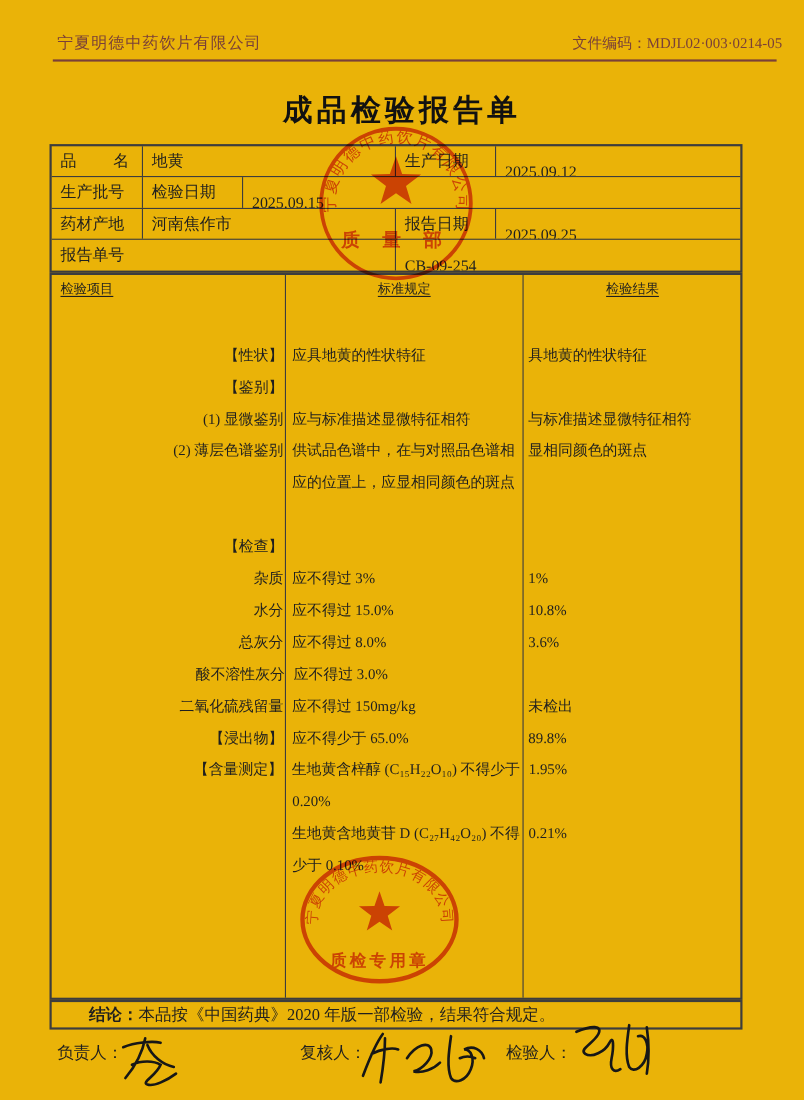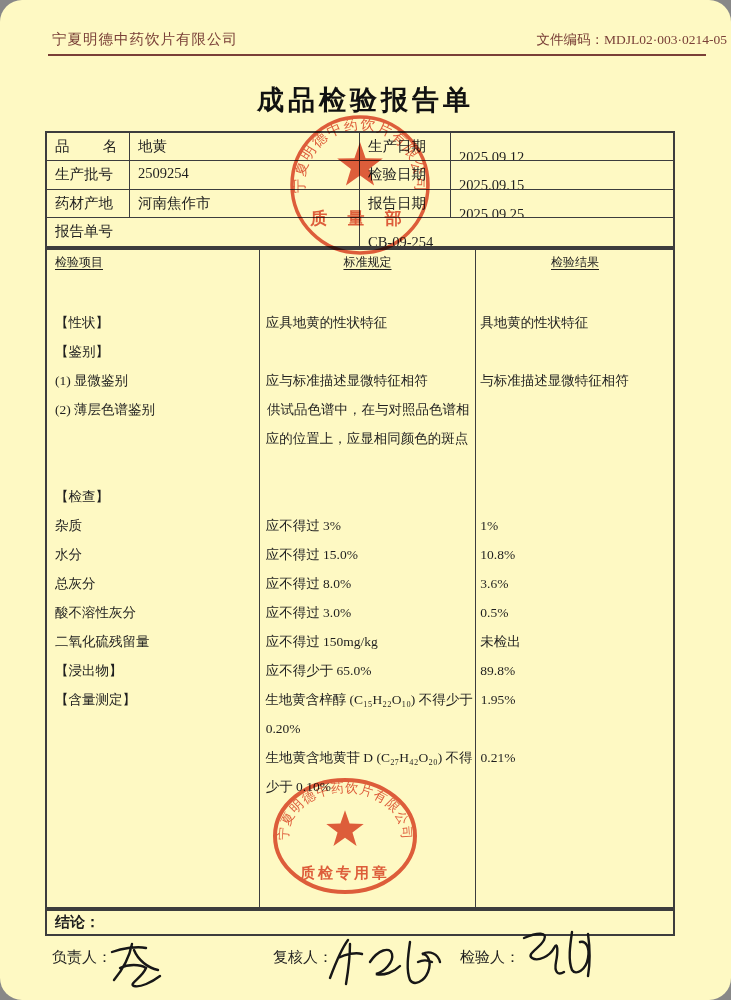--- a/index.html
+++ b/index.html
@@ -1,24 +1,24 @@
 <!DOCTYPE html>
 <html><head>
 <meta charset="utf-8">
 <style>
   html,body{margin:0;padding:0;background:#888;}
   .page{
-    position:relative;width:731px;height:1000px;background:#fef9c3;
+    position:relative;width:731px;height:1000px;background:#eab308;
     font-family:"Liberation Serif","DejaVu Serif",serif;
-    color:#1f1f1f;overflow:hidden;margin:0 auto;border-radius:22px;
+    color:#1f1f1f;overflow:hidden;margin:0 auto;
   }
   .abs{position:absolute;}
   
   .company{left:52px;top:30px;font-size:14.5px;color:#7a4038;letter-spacing:1px;}
-  .doccode{right:4px;top:31px;font-size:13.5px;color:#7a4038;}
+  .doccode{right:20px;top:31px;font-size:13.5px;color:#7a4038;}
   .hrule{left:48px;top:54px;width:658px;height:2px;background:#7a4038;}
   .title{left:0;top:82px;width:731px;text-align:center;font-size:27px;font-weight:bold;letter-spacing:4px;color:#111;}
   
   .info-table{left:45px;top:131px;width:630px;height:117px;border:2px solid #3d3d3d;box-sizing:border-box;}
   .irow{display:flex;height:28.25px;border-bottom:1px solid #3d3d3d;box-sizing:border-box;}
   .irow:last-child{border-bottom:none;}
   .icell{box-sizing:border-box;border-right:1px solid #3d3d3d;padding:4px 0 0 8px;font-size:14.5px;overflow:hidden;white-space:nowrap;}
   .icell:last-child{border-right:none;}
   .c1{width:83px;} .c2{width:230px;} .c3{width:91px;} .c4{flex:1;margin-top:12px;}
   .cwide{width:313px;}
@@ -26,26 +26,26 @@
   
   .main-table{left:45px;top:248px;width:630px;height:661px;border:2px solid #3d3d3d;box-sizing:border-box;}
   .vline{position:absolute;top:0;bottom:0;width:1px;background:#3d3d3d;}
   .vline.v1{left:212px;} .vline.v2{left:428px;}
   .mhead{position:absolute;top:4px;font-size:12px;}
   .mhead span{text-decoration:underline;text-underline-offset:3px;}
   .h1{left:8px;} .h2{left:213px;width:215px;text-align:center;} .h3{left:429px;width:198px;text-align:center;}
   .mrows{position:absolute;left:0;top:58px;width:100%;}
   .mrow{display:flex;height:29px;line-height:29px;}
   .mcell{box-sizing:border-box;padding-left:8px;font-size:13.5px;white-space:nowrap;overflow:visible;}
-  .mcell.item{width:212px;}
+  .mcell.item{width:212px;text-align:right;}
   .mcell.standard{width:216px;}
   .mcell.result{width:202px;}
   
   .conclusion{left:45px;top:909px;width:630px;height:27px;border:2px solid #3d3d3d;box-sizing:border-box;display:flex;align-items:center;padding-left:8px;font-size:15px;}
-  .conclusion .lbl{font-weight:bold;}
+  .conclusion .lbl{font-weight:bold;margin-left:26px;}
   
   .siglabel{top:948px;font-size:15px;}
   .sl1{left:52px;} .sl2{left:273px;} .sl3{left:460px;}
   .sig-svg{pointer-events:none;}
   
   .stamp{pointer-events:none;mix-blend-mode:multiply;opacity:0.85;}
   .stamp text{font-family:"Liberation Serif","DejaVu Serif",serif;}
 </style>
 </head>
 <body>
@@ -59,21 +59,20 @@
 
   <div class="abs info-table">
     <div class="irow">
       <div class="icell c1 spread">品名</div>
       <div class="icell c2">地黄</div>
       <div class="icell c3">生产日期</div>
       <div class="icell c4">2025.09.12</div>
     </div>
     <div class="irow">
       <div class="icell c1">生产批号</div>
-      <div class="icell c2">2509254</div>
       <div class="icell c3">检验日期</div>
       <div class="icell c4">2025.09.15</div>
     </div>
     <div class="irow">
       <div class="icell c1">药材产地</div>
       <div class="icell c2">河南焦作市</div>
       <div class="icell c3">报告日期</div>
       <div class="icell c4">2025.09.25</div>
     </div>
     <div class="irow">
@@ -100,20 +99,21 @@
           <div class="mcell result"></div>
         </div>
         <div class="mrow">
           <div class="mcell item">(1) 显微鉴别</div>
           <div class="mcell standard">应与标准描述显微特征相符</div>
           <div class="mcell result">与标准描述显微特征相符</div>
         </div>
         <div class="mrow">
           <div class="mcell item">(2) 薄层色谱鉴别</div>
           <div class="mcell standard">供试品色谱中，在与对照品色谱相</div>
+          <div class="mcell result">显相同颜色的斑点</div>
         </div>
         <div class="mrow">
           <div class="mcell item"></div>
           <div class="mcell standard">应的位置上，应显相同颜色的斑点</div>
           <div class="mcell result"></div>
         </div>
         <div class="mrow">
           <div class="mcell item"></div>
           <div class="mcell standard"></div>
           <div class="mcell result"></div>
@@ -134,21 +134,20 @@
           <div class="mcell result">10.8%</div>
         </div>
         <div class="mrow">
           <div class="mcell item">总灰分</div>
           <div class="mcell standard">应不得过 8.0%</div>
           <div class="mcell result">3.6%</div>
         </div>
         <div class="mrow">
           <div class="mcell item">酸不溶性灰分</div>
           <div class="mcell standard">应不得过 3.0%</div>
-          <div class="mcell result">0.5%</div>
         </div>
         <div class="mrow">
           <div class="mcell item">二氧化硫残留量</div>
           <div class="mcell standard">应不得过 150mg/kg</div>
           <div class="mcell result">未检出</div>
         </div>
         <div class="mrow">
           <div class="mcell item">【浸出物】</div>
           <div class="mcell standard">应不得少于 65.0%</div>
           <div class="mcell result">89.8%</div>
@@ -171,20 +170,21 @@
         <div class="mrow">
           <div class="mcell item"></div>
           <div class="mcell standard">少于 0.10%</div>
           <div class="mcell result"></div>
         </div>
       </div>
   </div>
 
   <div class="abs conclusion">
     <span class="lbl">结论：</span>
+    <span>本品按《中国药典》2020 年版一部检验，结果符合规定。</span>
   </div>
 
   <div class="abs siglabel sl1">负责人：</div>
   <div class="abs siglabel sl2">复核人：</div>
   <div class="abs siglabel sl3">检验人：</div>
 
   <svg class="abs sig-svg" style="left:98px;top:938px" width="100" height="56" viewBox="0 0 100 56">
     <g fill="none" stroke="#171717" stroke-width="2.4" stroke-linecap="round">
       <path d="M34,6 C32,16 26,30 16,42 M14,14 C24,10 40,8 48,10 M36,12 C40,22 50,30 60,32 M22,30 C30,26 42,26 48,30 C44,40 30,46 36,48 C42,50 54,44 62,38"></path>
     </g>

